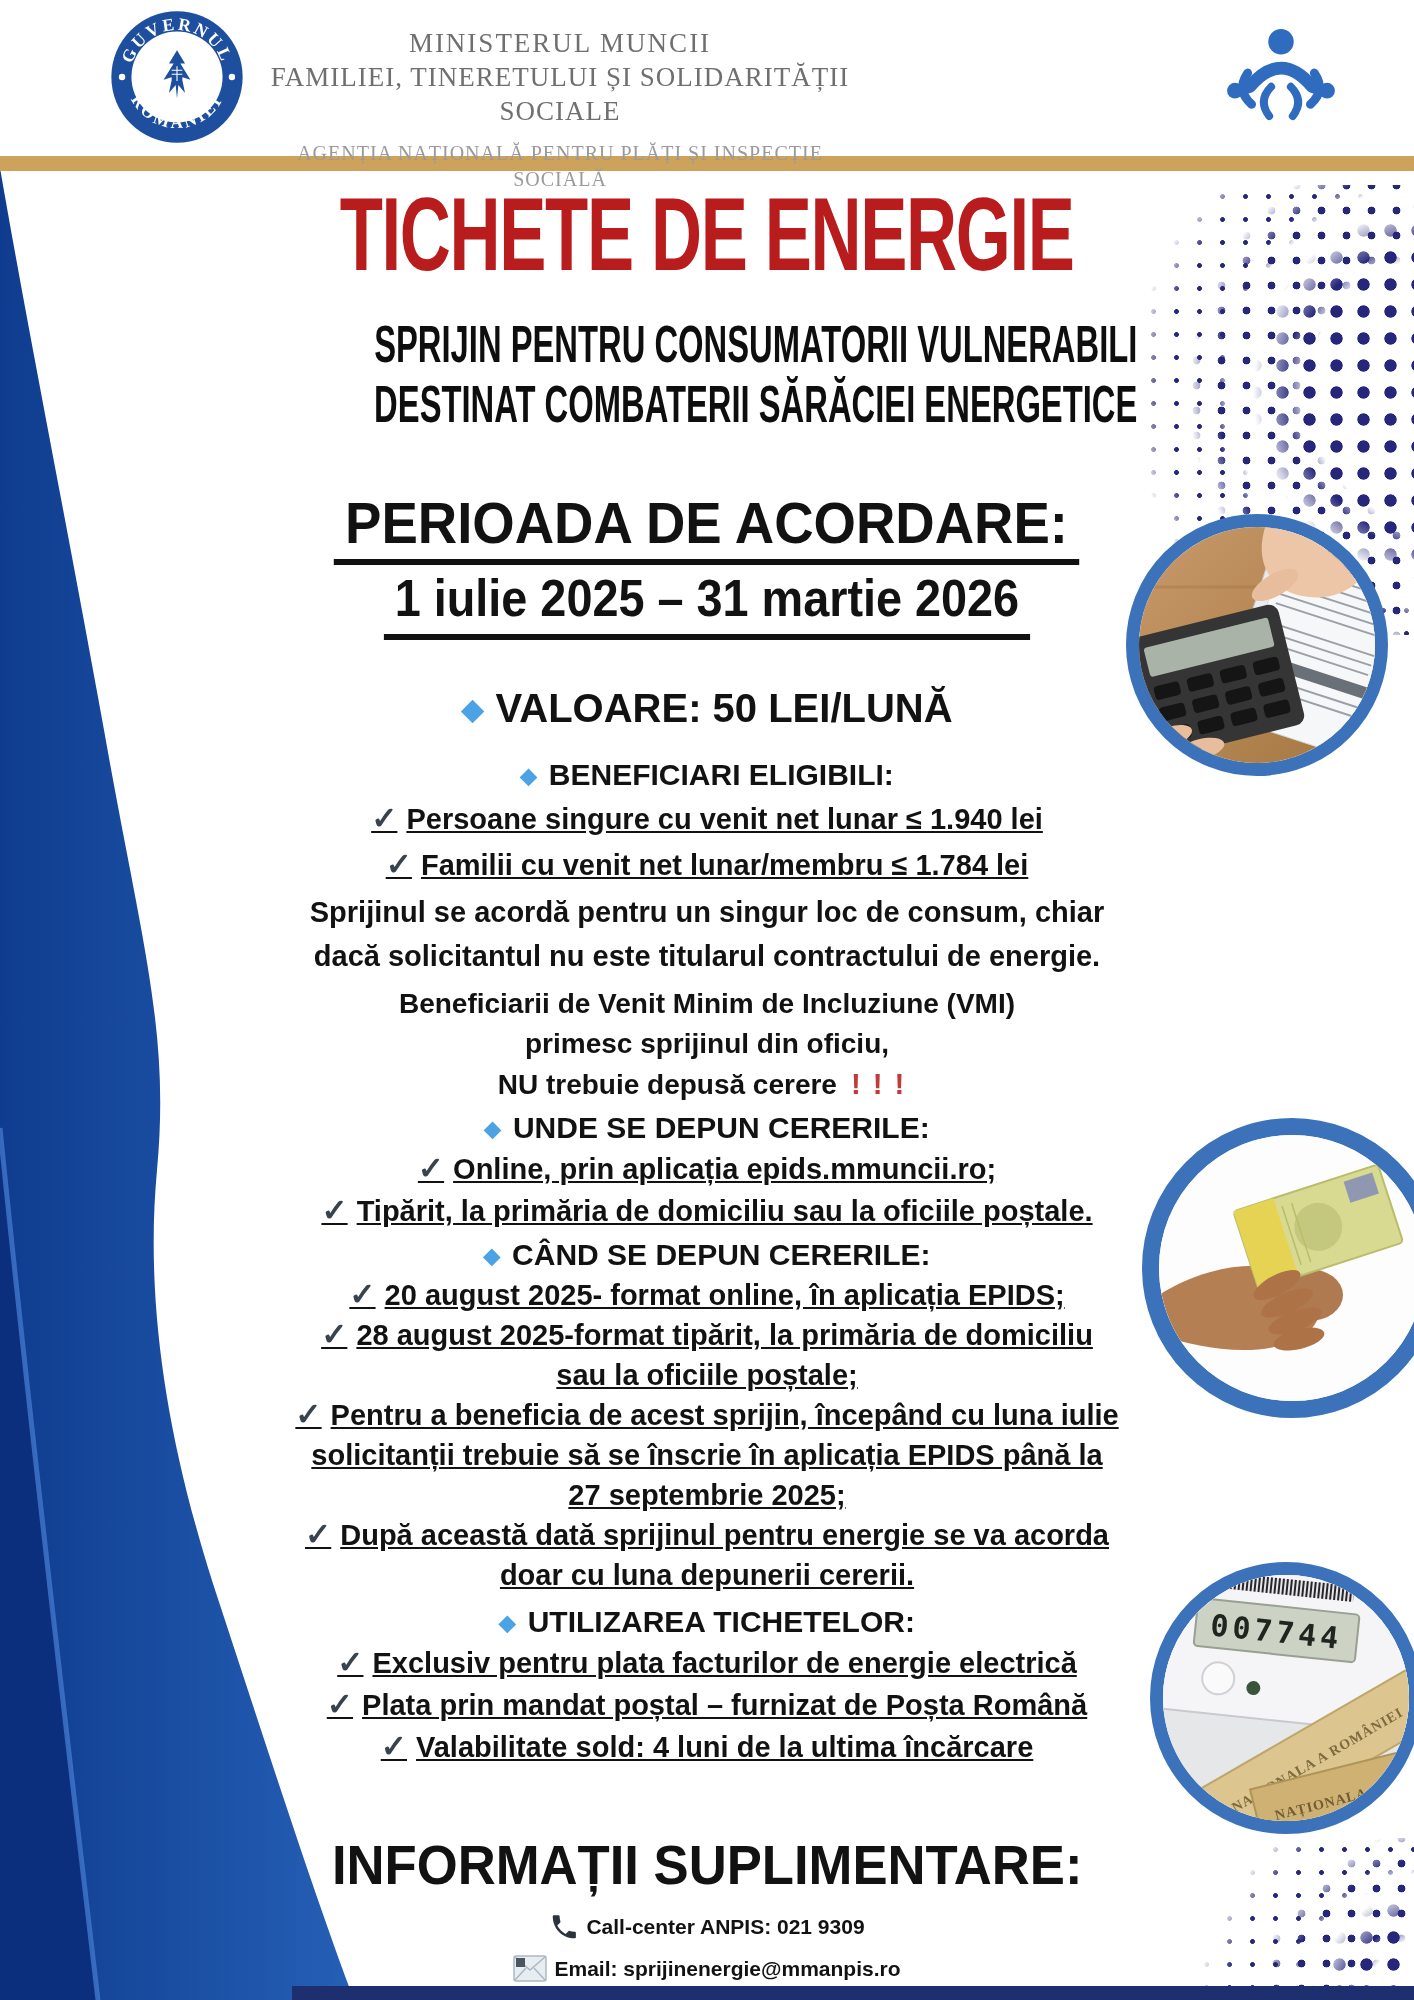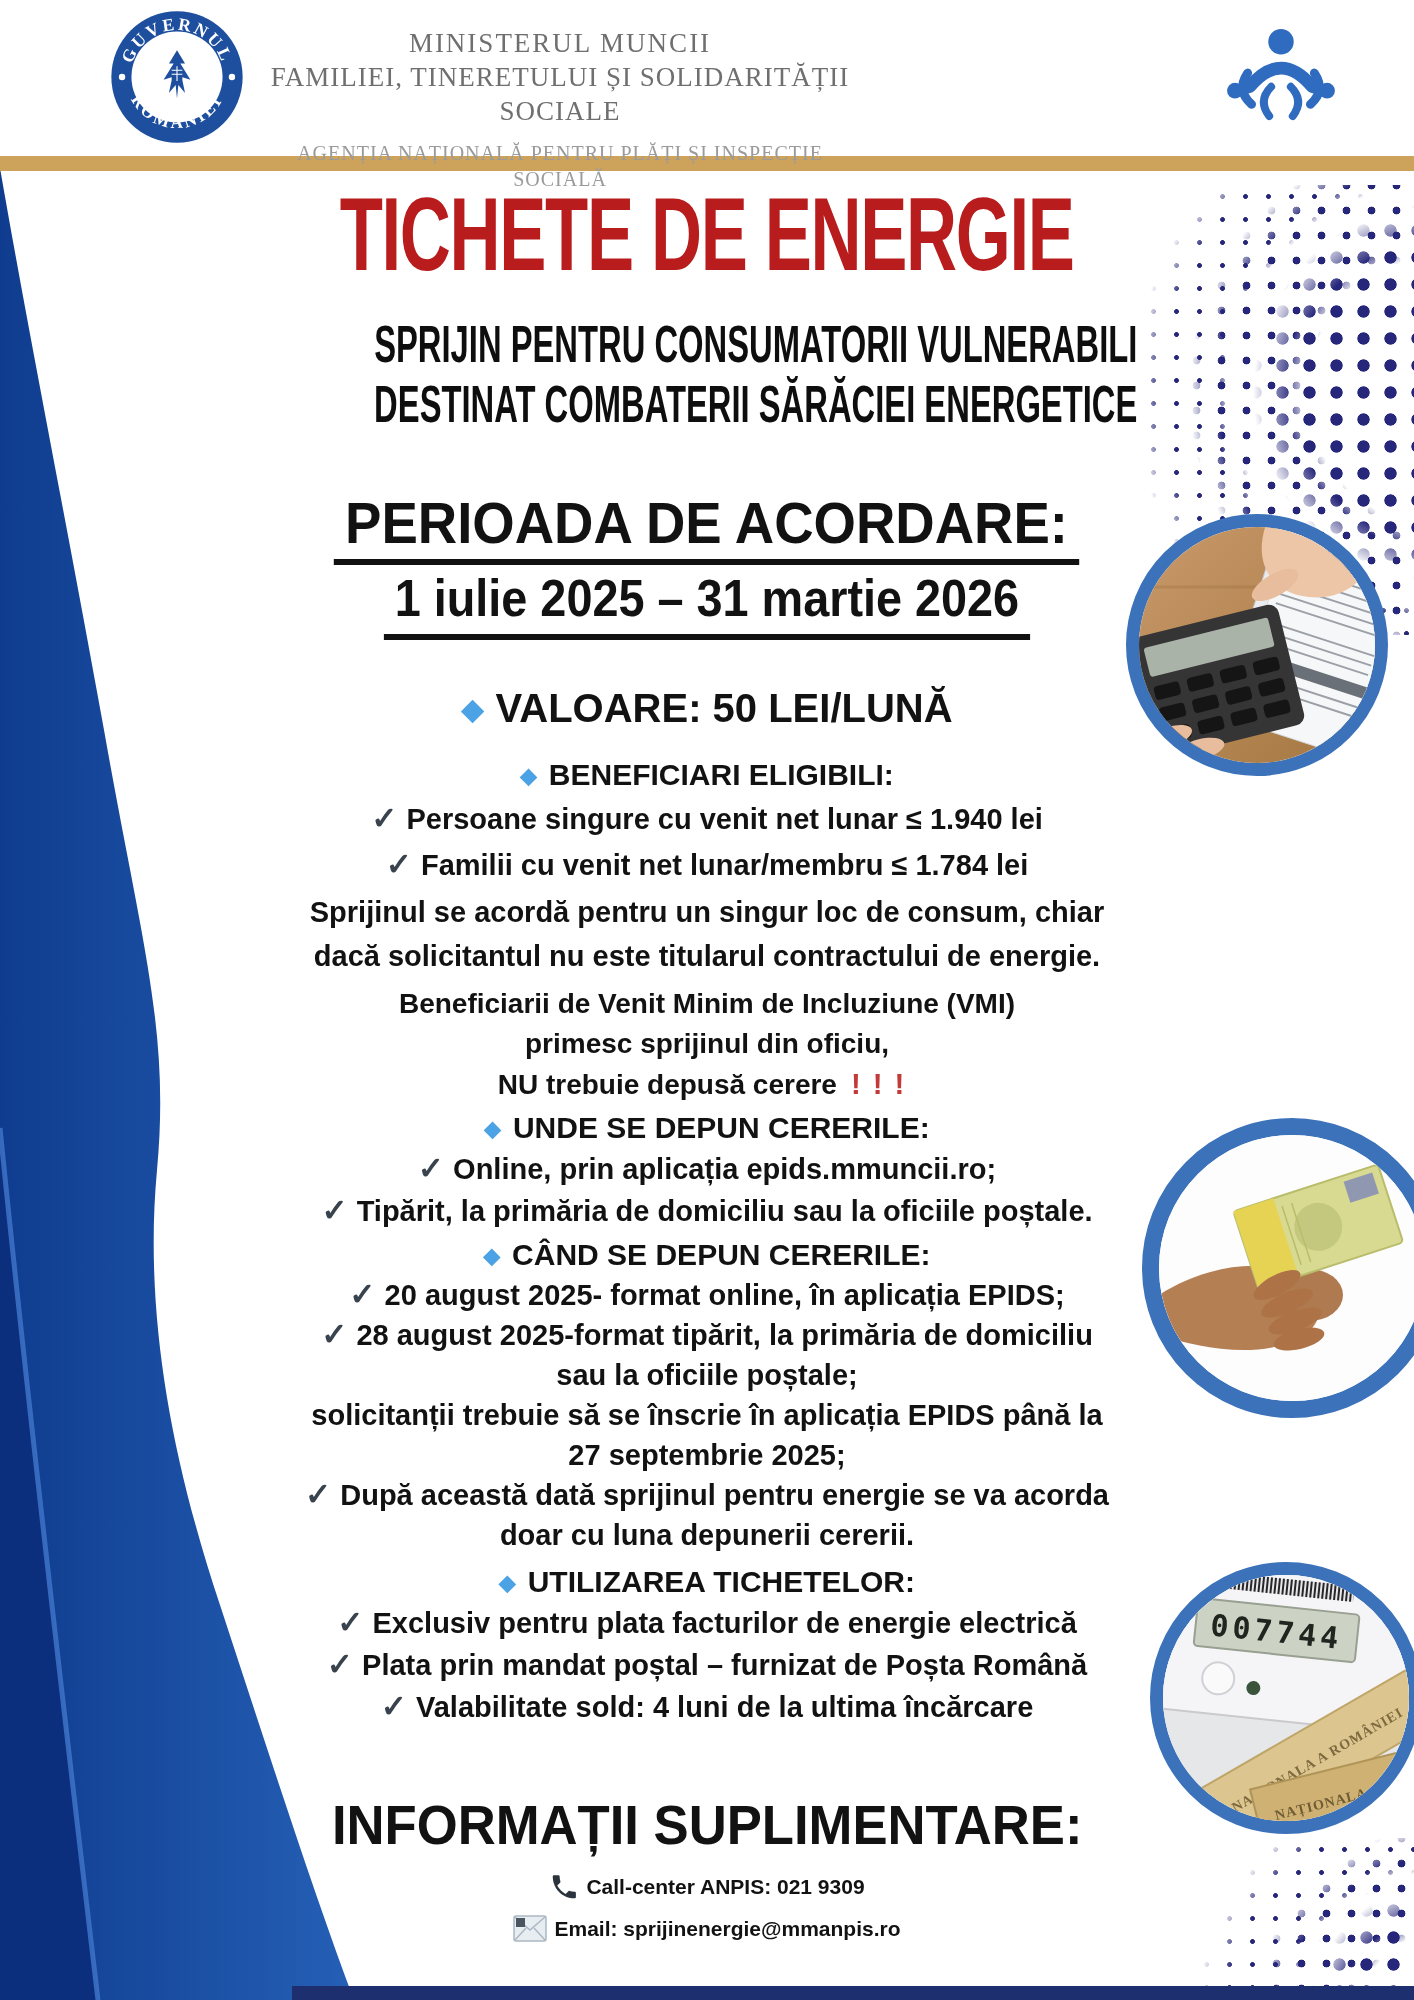--- a/index.html
+++ b/index.html
@@ -53,21 +53,21 @@
   .title{font-size:104px;line-height:132px;color:#b91c1c;letter-spacing:-2px;}
   .subs{margin-top:14px;}
   .sub{font-size:52px;line-height:60px;color:#0e0e0e;}
   .period{margin-top:56px;}
   .period .ph{font-size:58px;line-height:66px;}
   .period .pd{font-size:52px;line-height:66px;}
   .u{display:inline-block;border-bottom:6px solid #111;padding:0 12px 3px;}
   .value{margin-top:42px;font-size:40px;line-height:52px;}
   .h{font-size:30px;line-height:40px;}
   .dia{color:#4BA2E4;font-size:.72em;vertical-align:.10em;margin-right:12px;}
-  .bl{font-size:29px;line-height:46px;}
+  .bl{font-size:29px;line-height:46px;text-decoration:underline;}
   .chk{color:#39434E;margin-right:9px;font-size:1.08em;}
   .g-ben{margin-top:20px;}
   .g-ben .bl{line-height:46px;}
   .g-note{margin-top:2px;font-size:29px;line-height:44px;}
   .g-vmi{margin-top:6px;font-size:28px;line-height:40px;}
   .alert{color:#C23B38;margin-left:14px;letter-spacing:12px;font-size:1.05em;}
   .g-unde{margin-top:4px;}
   .g-unde .h{line-height:38px;}
   .g-unde .bl{line-height:42px;}
   .g-cand{margin-top:4px;}
@@ -298,20 +298,21 @@
       <div class="bl"><span class="chk">✓</span><span>Tipărit, la primăria de domiciliu sau la oficiile poștale.</span></div>
     </div>
 
     <div class="g-cand">
       <div class="h">
         <span class="dia">◆</span><span>CÂND SE DEPUN CERERILE:</span>
       </div>
       <div class="bl"><span class="chk">✓</span><span>20 august 2025- format online, în aplicația EPIDS;</span></div>
       <div class="bl"><span class="chk">✓</span><span>28 august 2025-format tipărit, la primăria de domiciliu</span></div>
       <div class="bl">sau la oficiile poștale;</div>
+      <div class="bl"><span class="chk">✓</span><span>Pentru a beneficia de acest sprijin, începând cu luna iulie</span></div>
       <div class="bl">solicitanții trebuie să se înscrie în aplicația EPIDS până la</div>
       <div class="bl">27 septembrie 2025;</div>
       <div class="bl"><span class="chk">✓</span><span>După această dată sprijinul pentru energie se va acorda</span></div>
       <div class="bl">doar cu luna depunerii cererii.</div>
     </div>
 
     <div class="g-util">
       <div class="h">
         <span class="dia">◆</span><span>UTILIZAREA TICHETELOR:</span>
       </div>

